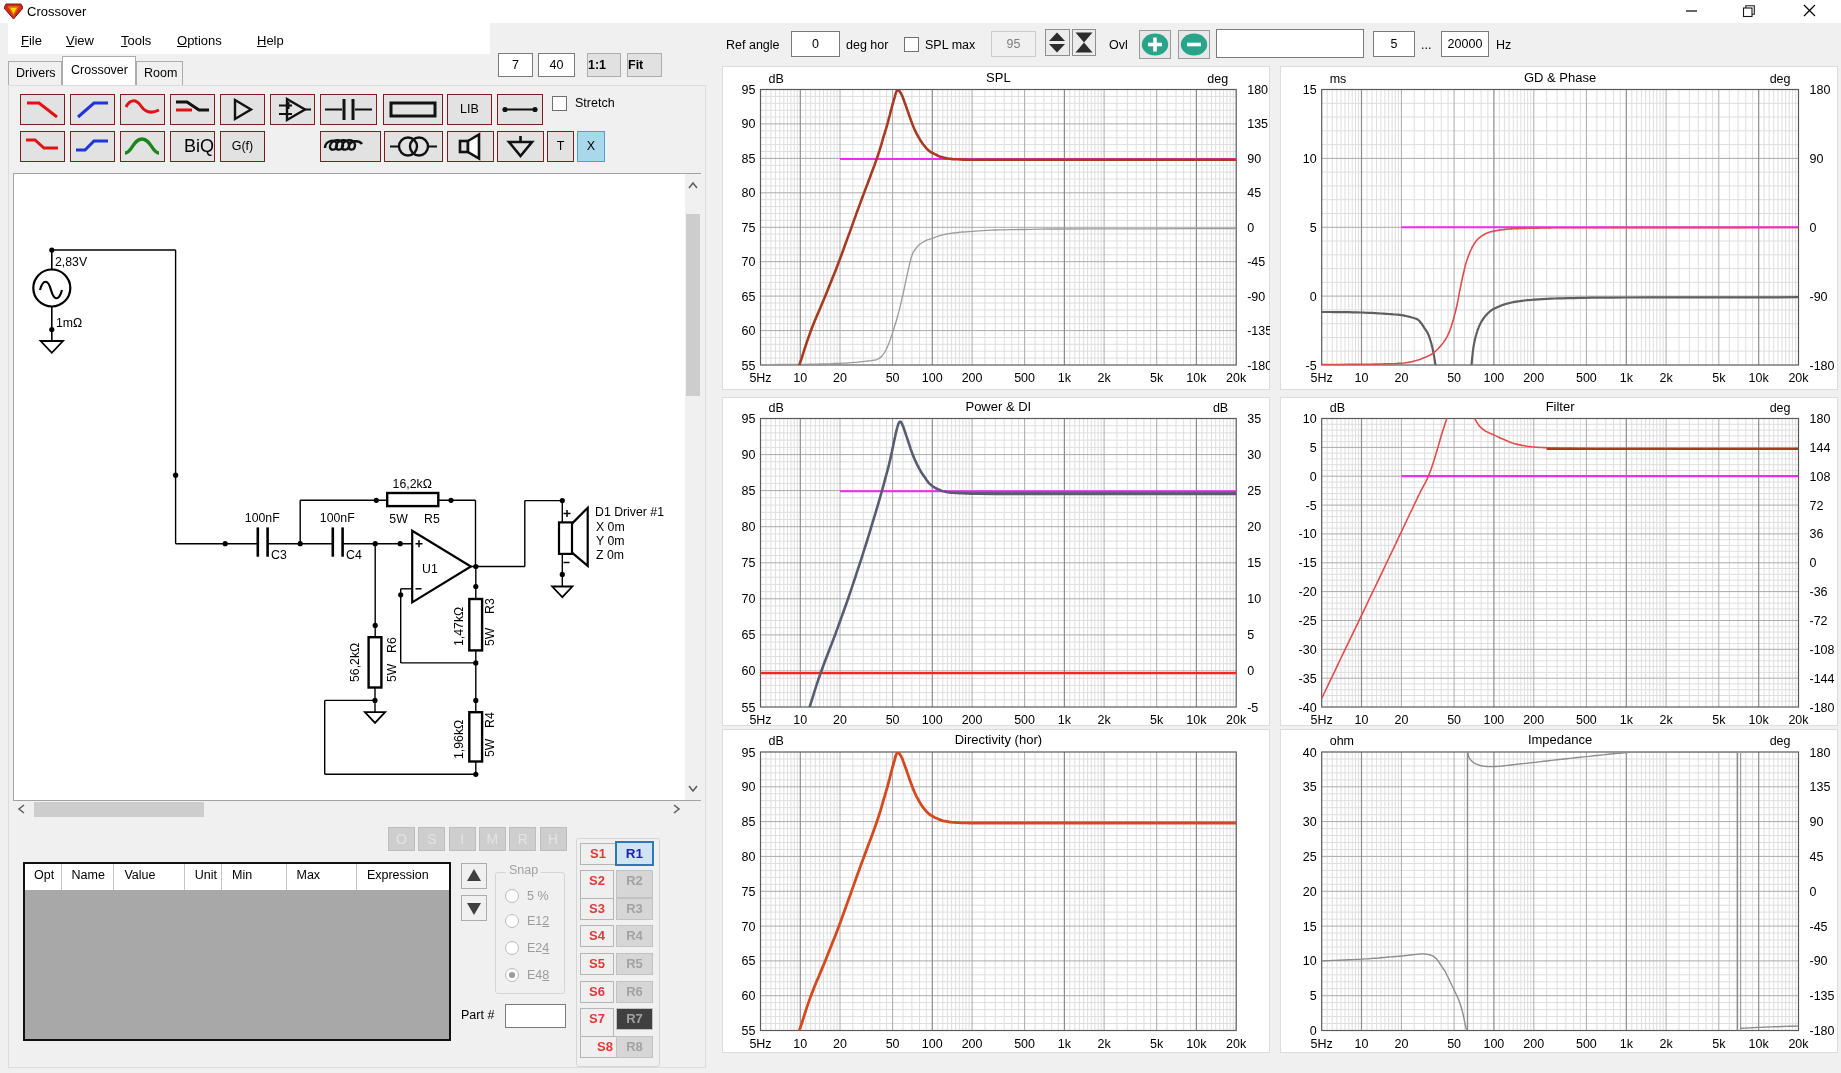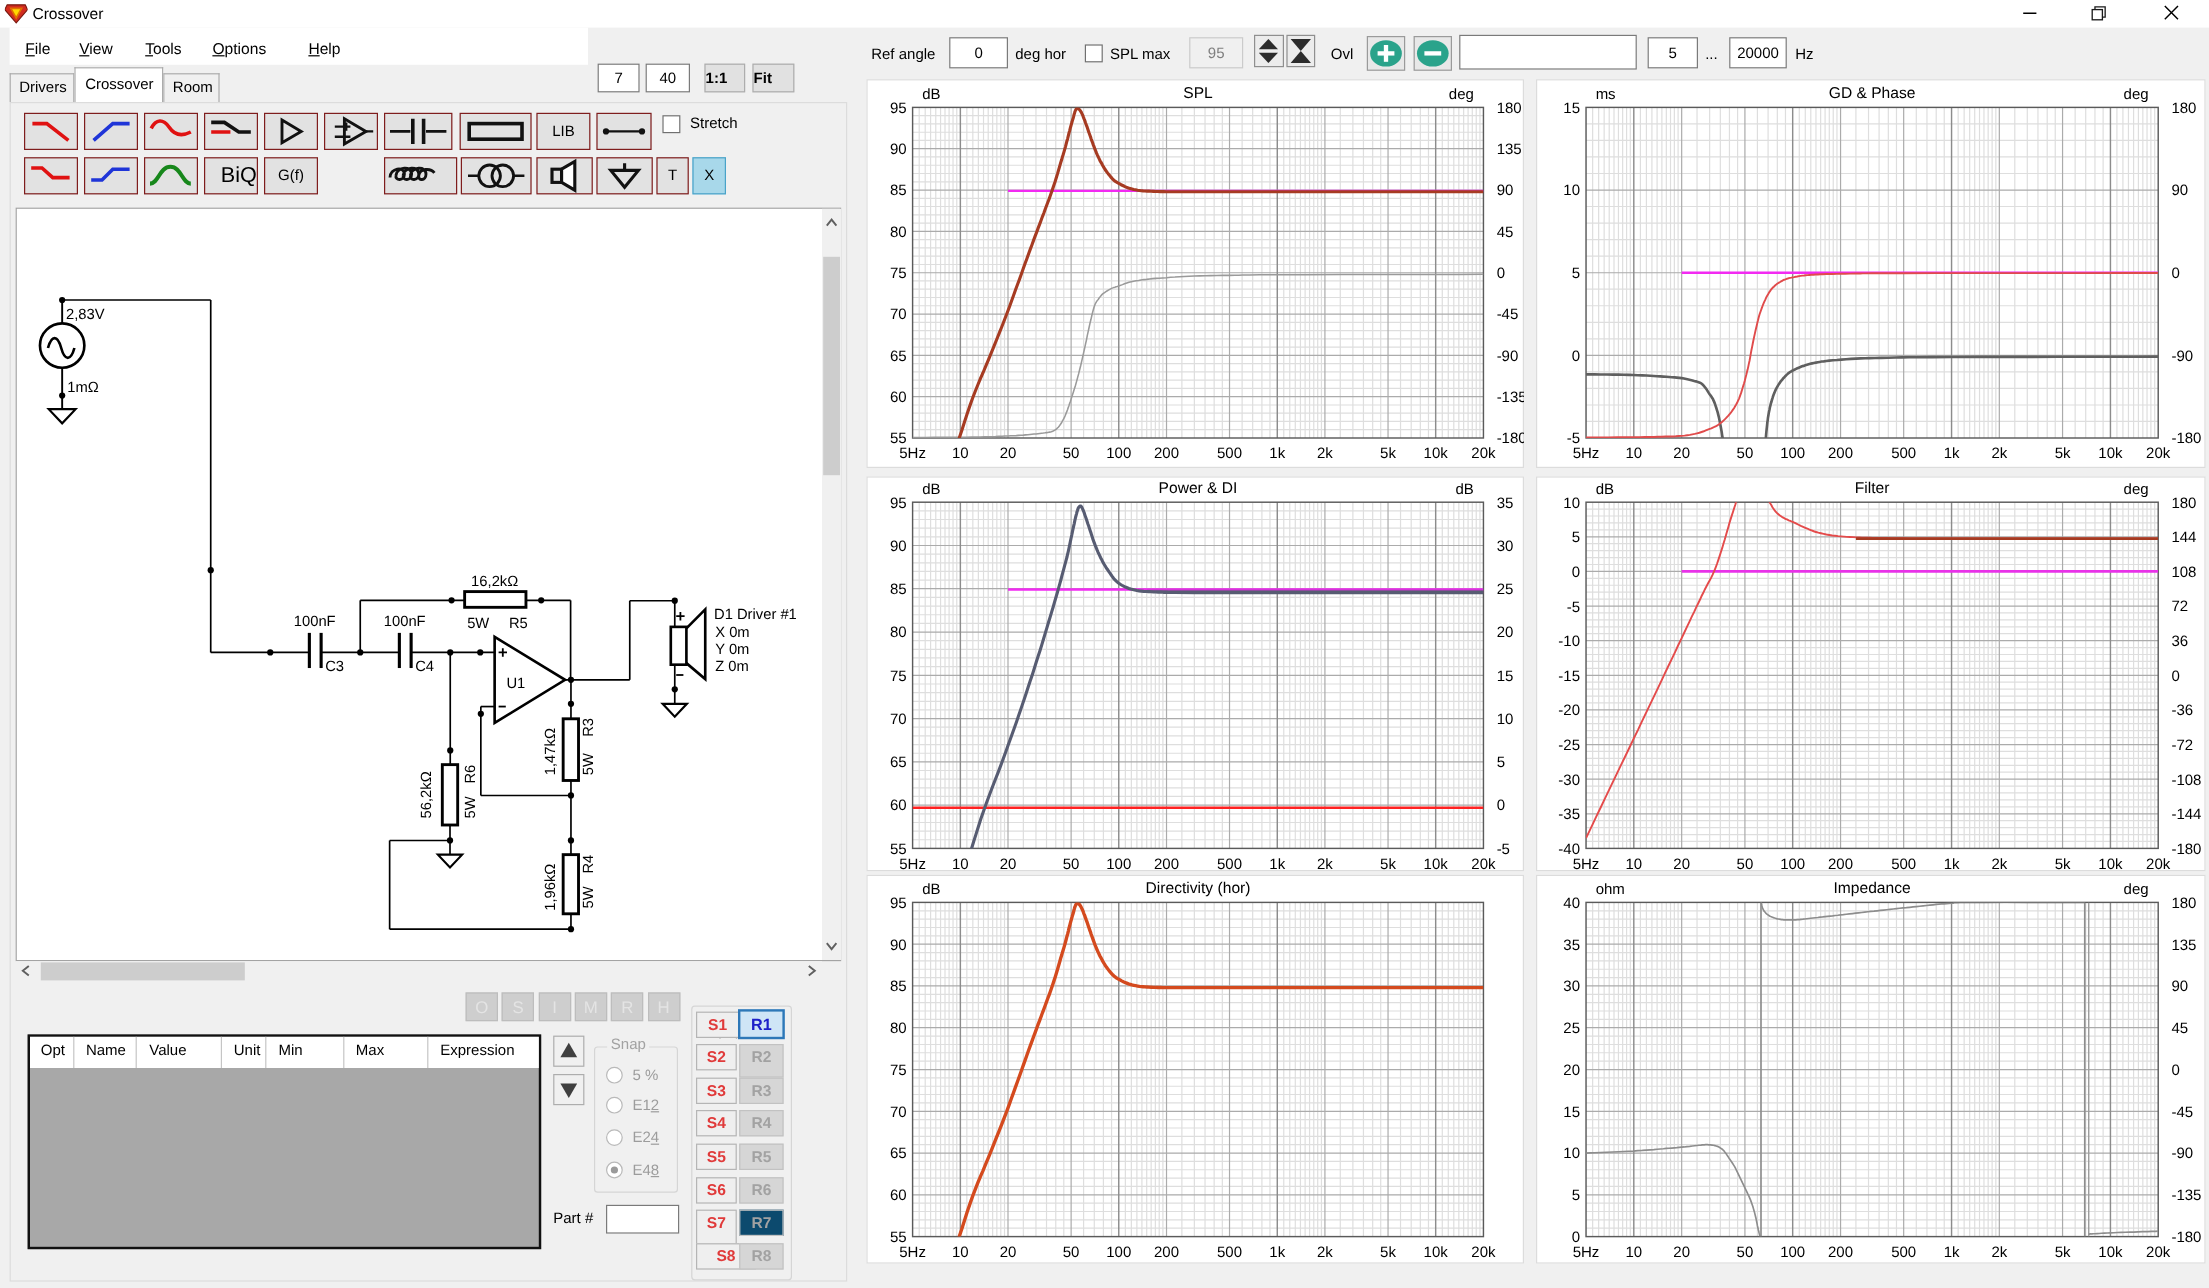--- a/index.html
+++ b/index.html
@@ -289,32 +289,32 @@
     </div>
 
 <div class="lbl" style="left:461px;top:1008px;">Part #</div>
 <div class="tbx" style="left:505px;top:1004px;width:61px;height:24px;"></div>
 
 <div class="abs" style="left:576px;top:838px;width:84px;height:229px;border:1px solid #d5d5d5;border-radius:3px;"></div>
 <div class="lbl" style="left:587px;top:826px;background:#f0f0f0;padding:0 3px;margin-top:28px;">Variant</div>
 <div id="variant">
       <div class="abs" style="left:580px;top:842.6px;width:36px;height:22px;background:#efefef;border:1px solid #b5b5b5;color:#e03a3a;font-weight:bold;font-size:13px;text-align:center;line-height:20px;">S1</div>
       <div class="abs" style="left:615px;top:841.1px;width:39px;height:25px;background:#cfe5f6;border:2px solid #2e78b8;color:#1d20c8;font-weight:bold;font-size:13.5px;text-align:center;line-height:21px;">R1</div>
-      <div class="abs" style="left:580px;top:870.2px;width:34px;height:22px;background:#efefef;border:1px solid #b5b5b5;color:#e03a3a;font-weight:bold;font-size:13px;text-align:center;line-height:20px;">S2</div>
+      <div class="abs" style="left:580px;top:870.2px;width:34px;height:40px;background:#efefef;border:1px solid #b5b5b5;color:#e03a3a;font-weight:bold;font-size:13px;text-align:center;line-height:20px;">S2</div>
       <div class="abs" style="left:616px;top:870.2px;width:37px;height:28px;background:#d6d6d6;border:1px solid #c2c2c2;color:#a2a2a2;font-weight:bold;font-size:13px;text-align:center;line-height:20px;">R2</div>
       <div class="abs" style="left:580px;top:897.8000000000001px;width:34px;height:22px;background:#efefef;border:1px solid #b5b5b5;color:#e03a3a;font-weight:bold;font-size:13px;text-align:center;line-height:20px;">S3</div>
       <div class="abs" style="left:616px;top:897.8000000000001px;width:37px;height:22px;background:#d6d6d6;border:1px solid #c2c2c2;color:#a2a2a2;font-weight:bold;font-size:13px;text-align:center;line-height:20px;">R3</div>
       <div class="abs" style="left:580px;top:925.4000000000001px;width:34px;height:22px;background:#efefef;border:1px solid #b5b5b5;color:#e03a3a;font-weight:bold;font-size:13px;text-align:center;line-height:20px;">S4</div>
       <div class="abs" style="left:616px;top:925.4000000000001px;width:37px;height:22px;background:#d6d6d6;border:1px solid #c2c2c2;color:#a2a2a2;font-weight:bold;font-size:13px;text-align:center;line-height:20px;">R4</div>
       <div class="abs" style="left:580px;top:953px;width:34px;height:22px;background:#efefef;border:1px solid #b5b5b5;color:#e03a3a;font-weight:bold;font-size:13px;text-align:center;line-height:20px;">S5</div>
       <div class="abs" style="left:616px;top:953px;width:37px;height:22px;background:#d6d6d6;border:1px solid #c2c2c2;color:#a2a2a2;font-weight:bold;font-size:13px;text-align:center;line-height:20px;">R5</div>
       <div class="abs" style="left:580px;top:980.6px;width:34px;height:22px;background:#efefef;border:1px solid #b5b5b5;color:#e03a3a;font-weight:bold;font-size:13px;text-align:center;line-height:20px;">S6</div>
       <div class="abs" style="left:616px;top:980.6px;width:37px;height:22px;background:#d6d6d6;border:1px solid #c2c2c2;color:#a2a2a2;font-weight:bold;font-size:13px;text-align:center;line-height:20px;">R6</div>
       <div class="abs" style="left:580px;top:1008.2px;width:34px;height:36px;background:#efefef;border:1px solid #b5b5b5;color:#e03a3a;font-weight:bold;font-size:13px;text-align:center;line-height:20px;">S7</div>
-      <div class="abs" style="left:616px;top:1008.2px;width:37px;height:22px;background:#0c4a6e;border:1px solid #c2c2c2;color:#a2a2a2;font-weight:bold;font-size:13px;text-align:center;line-height:20px;">R7</div>
+      <div class="abs" style="left:616px;top:1008.2px;width:37px;height:22px;background:#404040;border:1px solid #c2c2c2;color:#a2a2a2;font-weight:bold;font-size:13px;text-align:center;line-height:20px;">R7</div>
       <div class="abs" style="left:580px;top:1035.8px;width:50px;height:22px;background:#efefef;border:1px solid #b5b5b5;color:#e03a3a;font-weight:bold;font-size:13px;text-align:center;line-height:20px;">S8</div>
       <div class="abs" style="left:616px;top:1035.8px;width:37px;height:22px;background:#d6d6d6;border:1px solid #c2c2c2;color:#a2a2a2;font-weight:bold;font-size:13px;text-align:center;line-height:20px;">R8</div>
     </div>
 
 <div class="lbl" style="left:726px;top:38px;">Ref angle</div>
 <div class="tbx" style="left:791px;top:31px;width:49px;height:26px;line-height:24px;">0</div>
 <div class="lbl" style="left:846px;top:38px;">deg hor</div>
 <div class="abs" style="left:904px;top:37px;width:15px;height:15px;background:#fff;border:1px solid #707070;"></div>
 <div class="lbl" style="left:925px;top:38px;">SPL max</div>
 <div class="abs" style="left:991px;top:31px;width:45px;height:26px;background:#f0f0f0;border:1px solid #cbcbcb;font-size:12.5px;color:#7f7f7f;text-align:center;line-height:24px;">95</div>

